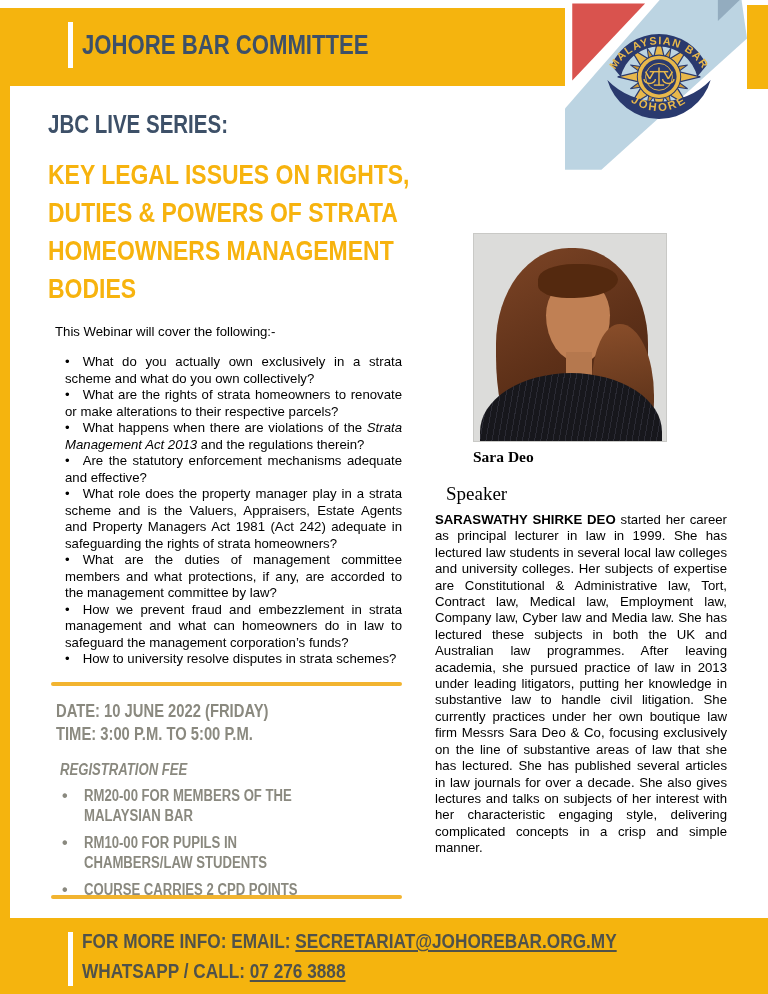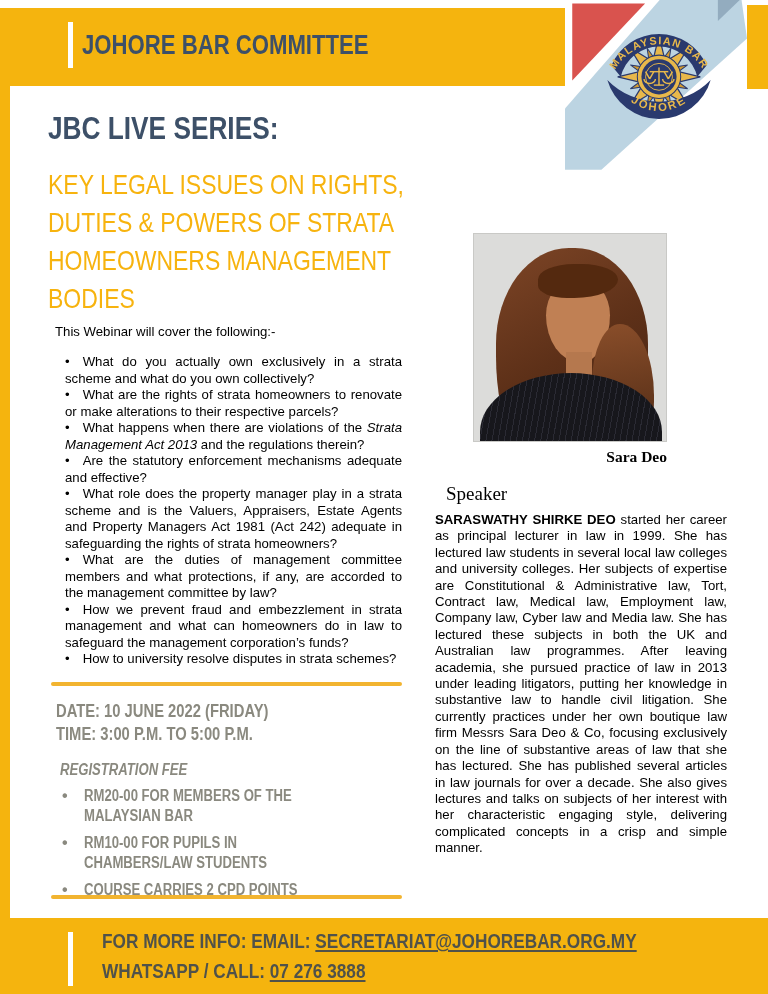--- a/index.html
+++ b/index.html
@@ -13,22 +13,22 @@
   .squeeze{display:inline-block;transform:scaleX(0.82);transform-origin:0 50%;white-space:nowrap;}
   .right-strip{position:absolute;left:747px;top:5px;width:21px;height:84px;background:#F5B40E;}
   
   .logo-block{position:absolute;left:565px;top:0;width:182px;height:175px;background:#ffffff;}
   .logo-blue{position:absolute;inset:0;background:#BCD4E2;
              clip-path:polygon(0 62%,52% 0,97% 0,100% 22%,20% 97%,0 97%);}
   .logo-gray{position:absolute;inset:0;background:#93ACBF;clip-path:polygon(84% 0,96% 0,84% 12%);}
   .logo-red{position:absolute;inset:0;background:#D9534E;clip-path:polygon(4% 2%,44% 2%,4% 46%);}
   .badge{position:absolute;left:32px;top:20px;width:124px;height:124px;}
   
-  .series-heading{position:absolute;left:48px;top:110px;font-size:32px;font-weight:bold;color:#3D5068;}
-  .hero-title{position:absolute;left:48px;top:156px;font-size:28px;font-weight:normal;color:#F7B30E;line-height:38px;margin-top:10px;}
+  .series-heading{position:absolute;left:48px;top:110px;font-size:25px;font-weight:bold;color:#3D5068;}
+  .hero-title{position:absolute;left:48px;top:156px;font-size:28px;font-weight:bold;color:#F7B30E;line-height:38px;}
   .intro{position:absolute;left:55px;top:324px;width:347px;font-size:13.2px;line-height:16.5px;}
   .bullets{position:absolute;left:55px;top:354px;width:347px;margin:0;padding:0;list-style:none;
            font-size:13.2px;line-height:16.5px;text-align:justify;}
   .bullets li{margin:0 0 0 10px;padding:0;}
   .bullets .b{padding-right:13px;}
   .bullets .it{font-style:italic;}
   .rule{position:absolute;left:51px;width:351px;height:4px;background:#F2B430;border-radius:2px;}
   .rule1{top:682px;} .rule2{top:895px;}
   .event-block{position:absolute;left:56px;top:700px;color:#8A897F;font-weight:bold;}
   .event-line{font-size:18px;line-height:23px;}
@@ -46,30 +46,30 @@
   .hair2{position:absolute;left:118px;top:90px;width:62px;height:130px;
          background:linear-gradient(170deg,#8a4e2a,#4a2713);border-radius:45% 55% 40% 50%;}
   .face{position:absolute;left:72px;top:44px;width:64px;height:84px;background:#c08054;
         border-radius:50% 50% 46% 54%/46% 46% 58% 58%;}
   .fringe{position:absolute;left:64px;top:30px;width:80px;height:34px;background:#54290f;
           border-radius:50% 50% 60% 40%;}
   .neck{position:absolute;left:92px;top:118px;width:26px;height:28px;background:#b5784e;}
   .body-shape{position:absolute;left:6px;bottom:-4px;width:182px;height:72px;background:#17171c;
         border-radius:55% 55% 0 0/90% 90% 0 0;
         background-image:repeating-linear-gradient(100deg,#17171c 0 5px,#2a2a33 5px 6px);}
-  .speaker-name{position:absolute;left:473px;top:448px;width:194px;text-align:right;
+  .speaker-name{position:absolute;left:473px;top:448px;width:194px;text-align:left;
         font-family:"Liberation Serif",serif;font-weight:bold;font-size:15.5px;}
   .speaker-role{position:absolute;left:446px;top:483px;font-family:"Liberation Serif",serif;font-size:19px;}
   .bio{position:absolute;left:435px;top:512px;width:292px;font-size:13.2px;line-height:16.4px;
        text-align:justify;}
   .bio .lead{font-weight:bold;}
   
   .footer-band{position:absolute;left:0;top:918px;width:768px;height:76px;background:#F5B40E;}
   .footer-bar{position:absolute;left:68px;top:14px;width:5px;height:54px;background:#ffffff;}
-  .footer-text{position:absolute;left:82px;top:8px;color:#50524A;font-weight:bold;font-size:21px;line-height:30px;margin-left:20px;}
+  .footer-text{position:absolute;left:82px;top:8px;color:#50524A;font-weight:bold;font-size:21px;line-height:30px;}
   .footer-text a{color:#50524A;text-decoration:underline;}
 </style>
 </head>
 <body>
 
 <div class="page">
 
   <div class="left-strip"></div>
 
   <div class="header-band">

